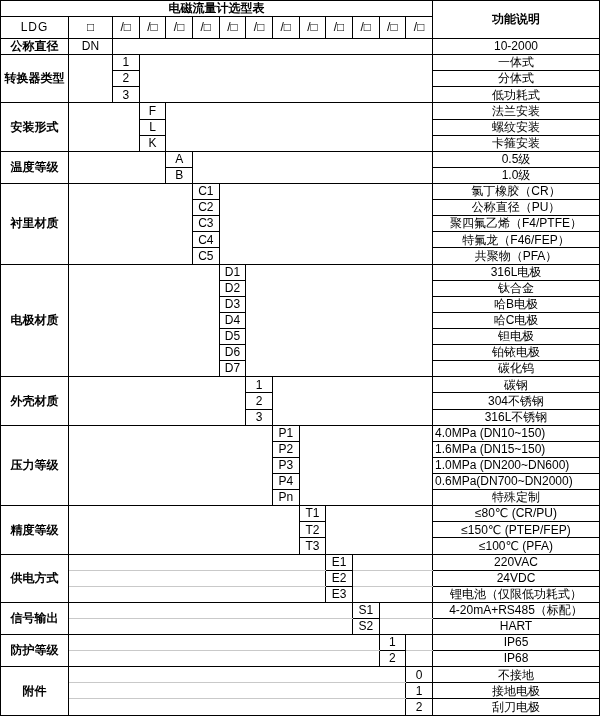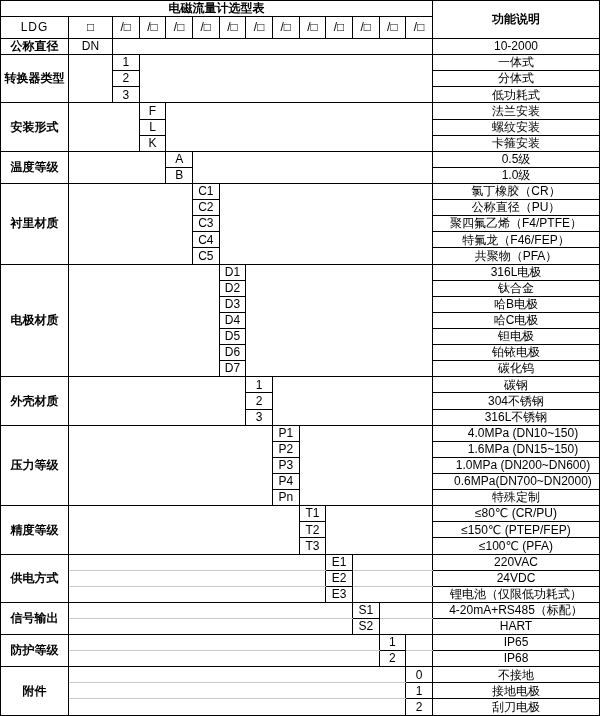--- a/index.html
+++ b/index.html
@@ -23,21 +23,21 @@
     white-space: nowrap;
     overflow: hidden;
     line-height: 1.05;
   }
   td.hd { font-weight: bold; font-size: 13px; }
   td.ldg { text-align: left; padding-left: 8px; letter-spacing: 1px; }
   td.box { font-size: 12px; }
   td.lbl { font-size: 12px; font-weight: bold; }
   td.code { font-size: 12px; }
   td.desc { font-size: 12px; }
-  td.desc.left { text-align: center; padding-left: 14px; }
+  td.desc.left { text-align: left; padding-left: 2px; }
   col.c { width: 26.66px; }
   tr.title-r { height: 16px; padding-left: 40px; }
   tr.model-r { height: 22px; }
 </style>
 </head>
 <body>
 
 <table class="sel">
   <colgroup>
     <col style="width:68px">

